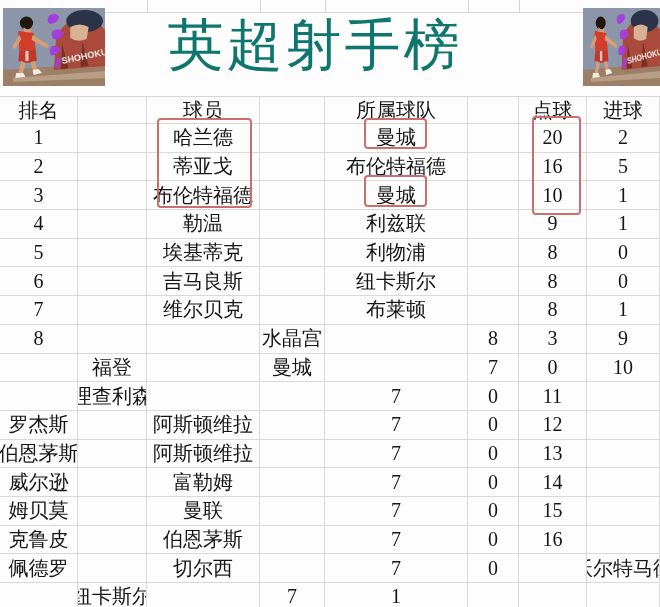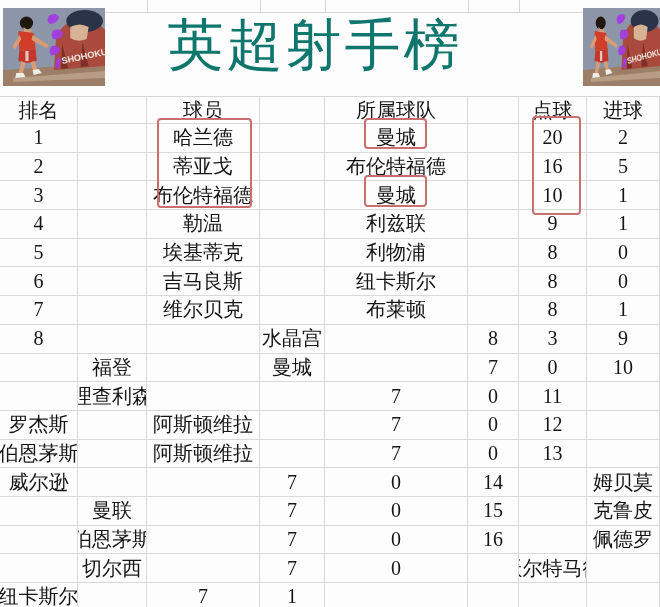--- a/index.html
+++ b/index.html
@@ -368,20 +368,23 @@
       </div>
 
     <div class="cell">
         <span>13</span>
       </div>
     <div class="cell"></div>
     <div class="cell">
         <span>威尔逊</span>
       </div>
     <div class="cell"></div>
+    <div class="cell">
+        <span>富勒姆</span>
+      </div>
     <div class="cell"></div>
     <div class="cell">
         <span>7</span>
       </div>
     <div class="cell">
         <span>0</span>
       </div>
 
     <div class="cell">
         <span>14</span>

